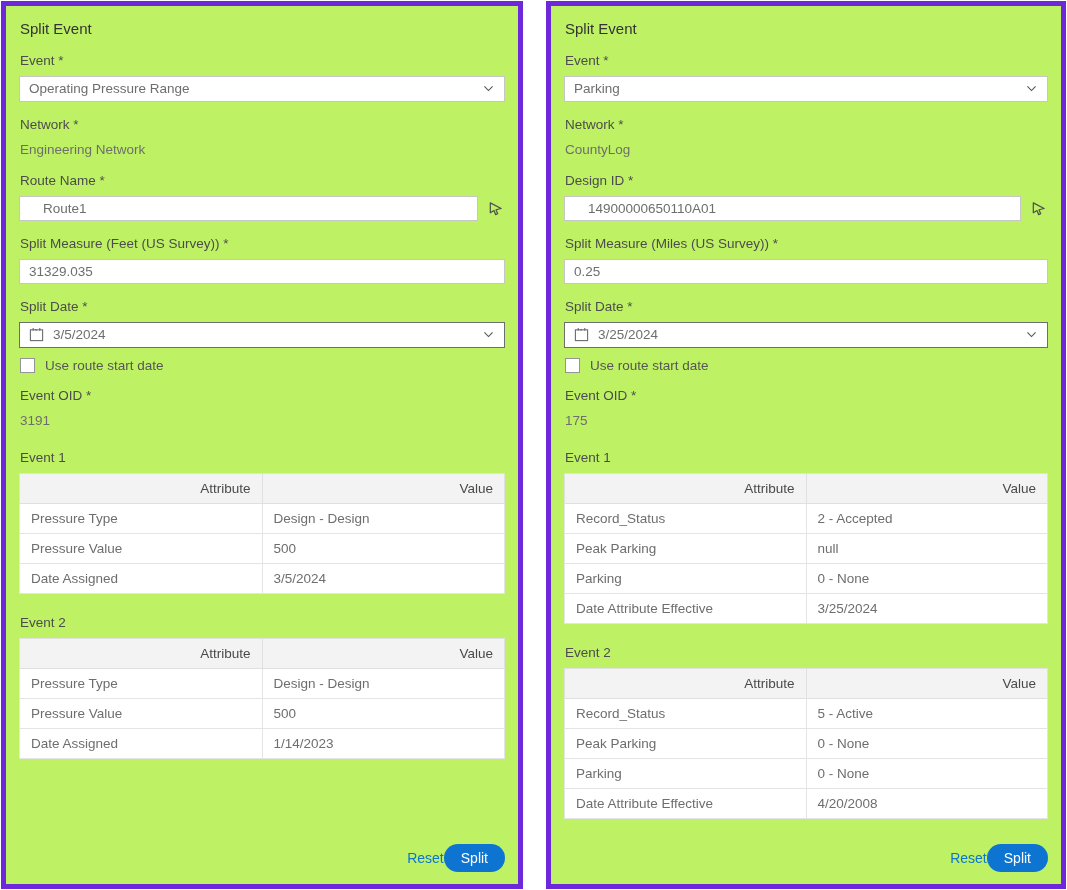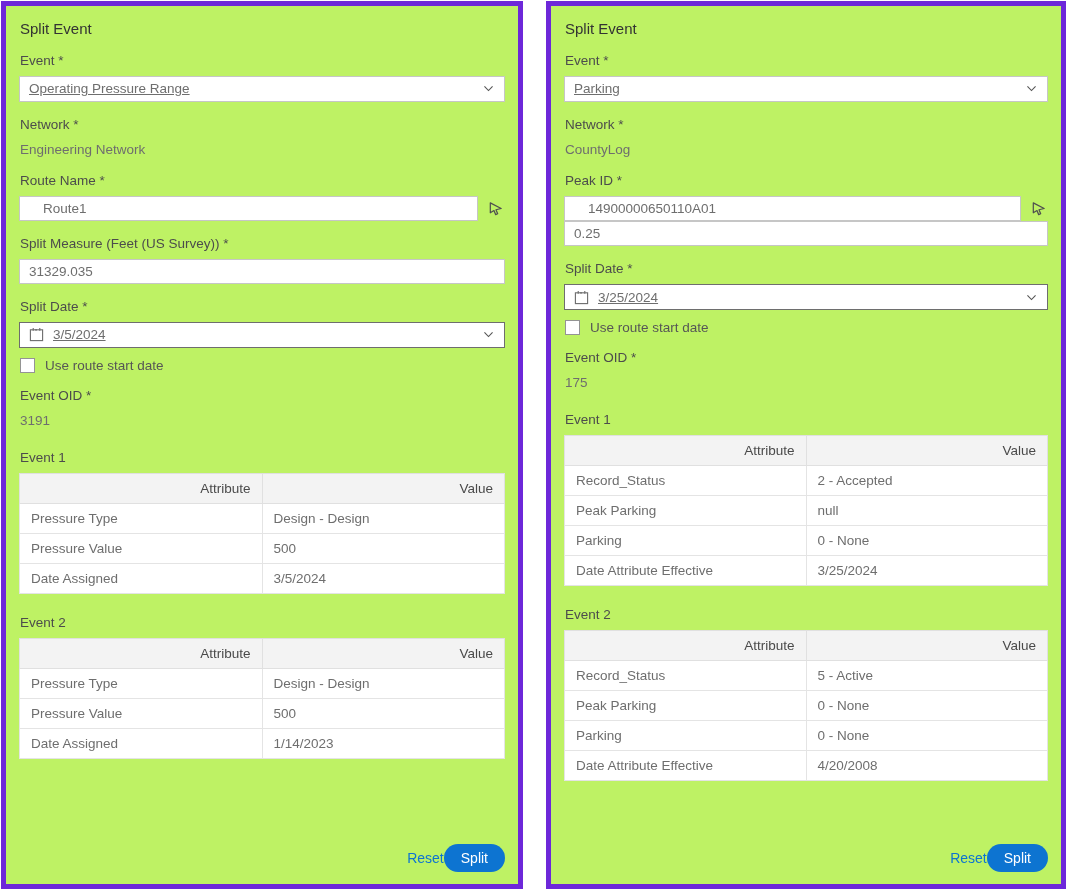--- a/index.html
+++ b/index.html
@@ -19,21 +19,21 @@
   .panel-title { font-size: 15px; color: #333; margin: 2px 0 1px 1px; }
 
   .field-label { font-size: 13.5px; color: #4c4c4c; margin: 15px 0 6px 1px; line-height: 1.25; }
   .static-value { font-size: 13.5px; color: #6e6e6e; margin: 1px 0 0 1px; line-height: 1.3; }
 
   .combo {
     height: 26px; border: 1px solid #c6c6c6; background: #fff;
     display: flex; align-items: center; padding: 0 9px;
     font-size: 13.5px; color: #6e6e6e; cursor: pointer;
   }
-  .combo .combo-text { flex: 1; white-space: nowrap; overflow: hidden; text-decoration: underline; }
+  .combo .combo-text { flex: 1; white-space: nowrap; overflow: hidden; }
   .combo.date-combo { border-color: #6e6e6e; gap: 9px; }
   .chev { flex: none; }
 
   .text-input {
     width: 100%; height: 25px; border: 1px solid #c6c6c6; background: #fff;
     padding: 0 9px; font-size: 13.5px; color: #6e6e6e;
     font-family: "Liberation Sans", "DejaVu Sans", sans-serif; outline: none;
   }
   .route-row { display: flex; align-items: center; }
   .route-row .text-input { flex: 1; padding-left: 23px; }
@@ -182,30 +182,31 @@
     <div class="combo">
       <span class="combo-text">Parking</span>
       <svg class="chev" width="13" height="13" viewBox="0 0 16 16">
           <path d="M3 5.5 L8 10.5 L13 5.5" fill="none" stroke="#555" stroke-width="1.4"></path>
         </svg>
     </div>
 
     <div class="field-label">Network *</div>
     <div class="static-value">CountyLog</div>
 
-    <div class="field-label">Peak ID *</div>
+    <div class="field-label">Design ID *</div>
     <div class="route-row">
       <input class="text-input" value="14900000650110A01" style="">
       <span class="pointer-btn">
         <svg width="17" height="17" viewBox="0 0 18 18">
             <path d="M3.5 3 L15 9 L9.5 10.3 L11.3 14.6 L9.2 15.5 L7.4 11.2 L3.5 13.5 Z" fill="none" stroke="#4f4f4f" stroke-width="1.3" stroke-linejoin="round"></path>
           </svg>
       </span>
     </div>
 
+    <div class="field-label">Split Measure (Miles (US Survey)) *</div>
     <input class="text-input" value="0.25" style="">
 
     <div class="field-label">Split Date *</div>
     <div class="combo date-combo">
       <svg width="15" height="15" viewBox="0 0 16 16">
         <rect x="1.5" y="3" width="13" height="11.5" fill="none" stroke="#6e6e6e" stroke-width="1.2"></rect>
         <line x1="4.5" y1="1" x2="4.5" y2="4" stroke="#6e6e6e" stroke-width="1.2"></line>
         <line x1="11.5" y1="1" x2="11.5" y2="4" stroke="#6e6e6e" stroke-width="1.2"></line>
         <line x1="6.5" y1="3" x2="9.5" y2="3" stroke="#6e6e6e" stroke-width="1.2" stroke-dasharray="2 1.5"></line>
       </svg>

